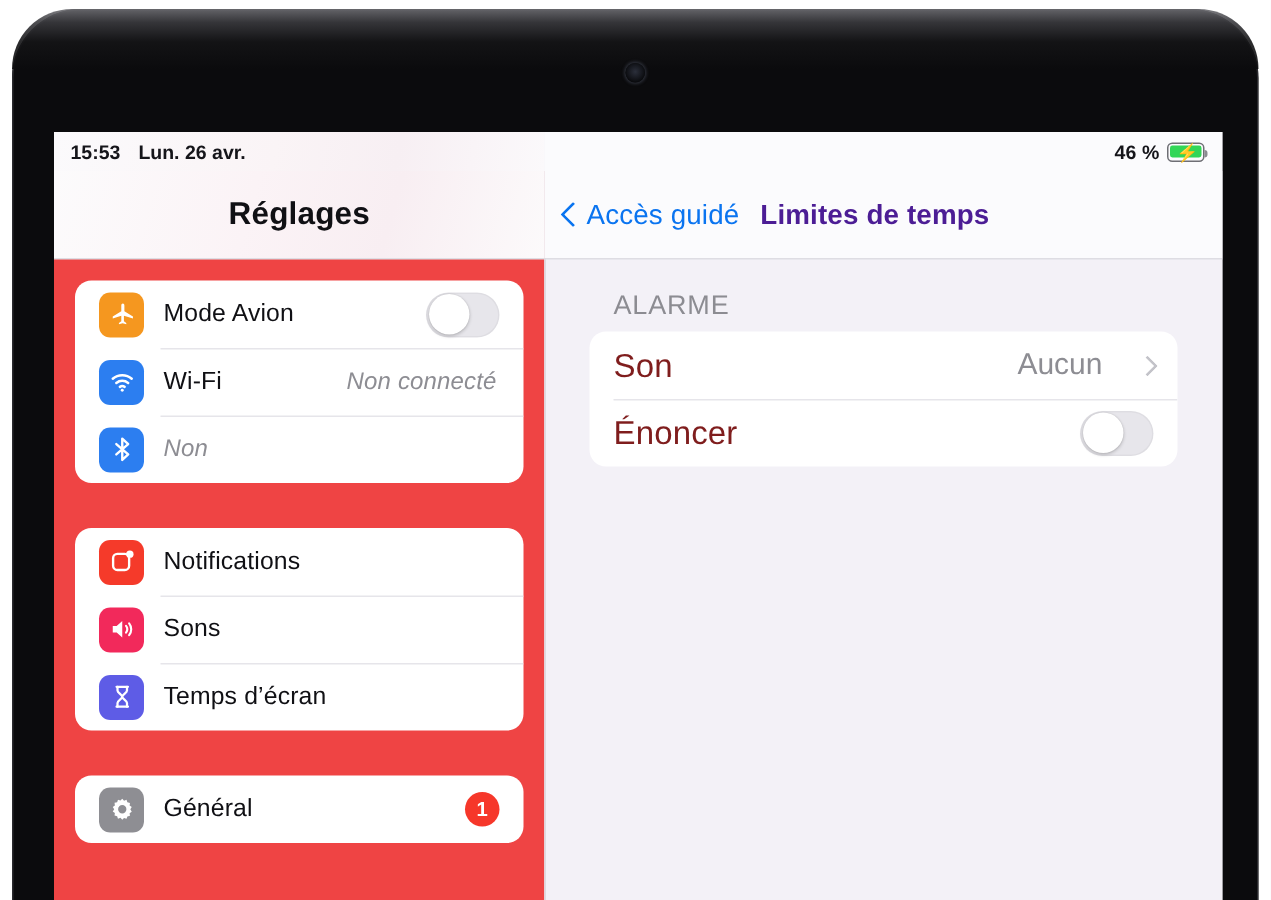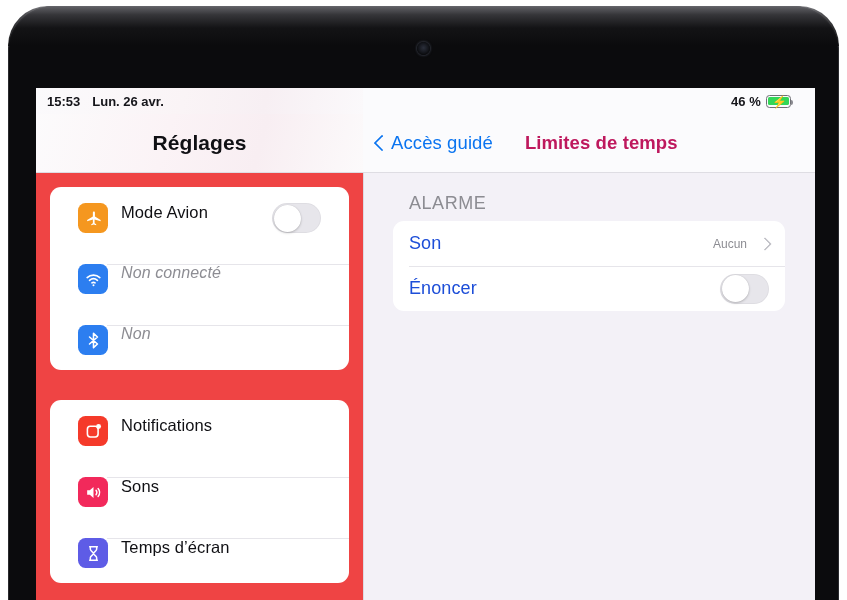--- a/index.html
+++ b/index.html
@@ -46,21 +46,21 @@
     font-size:13px; font-weight:bold; color:#15151a;
     position:relative;
   }
   .sb-left {
     width:327px; height:26px; display:flex; align-items:center;
     padding-left:11px; gap:12px;
     background:linear-gradient(100deg,#fbfafc 0%, #faf4f6 45%, #f7eff3 70%, #fbf9fb 100%);
   }
   .sb-right {
     flex:1; height:26px; display:flex; align-items:center; justify-content:flex-end;
-    padding-right:24px; gap:5px; background:#fbfbfd;
+    padding-right:12px; gap:5px; background:#fbfbfd;
   }
   .batt-pct { font-size:13px; font-weight:bold; letter-spacing:.1px; }
   .batt {
     position:relative; width:25px; height:13px; border-radius:3.5px;
     border:1.4px solid #6f6f75; display:flex; align-items:center; padding:1.3px;
   }
   .batt:after{
     content:""; position:absolute; right:-3.4px; top:4px; width:2px; height:5px;
     border-radius:0 2px 2px 0; background:#8b8b91;
   }
@@ -90,23 +90,22 @@
   }
   .sidebar-title{ font-size:21px; font-weight:bold; color:#101014; letter-spacing:.1px;}
   .sidebar-hairline{ position:relative; height:1px; background:#dedde3; }
   .sidebar-scroll{ position:relative; flex:1; padding:14px 14px 0 14px; overflow:hidden; }
 
   .group{
     background:#ffffff; border-radius:11px; overflow:hidden;
     margin-bottom:30px;
   }
   .row{
-    display:flex; height:45px; padding:0 28px;
+    display:flex; align-items:center; height:45px; padding:0 16px;
     position:relative;
-    margin-top:16px;
   }
   .row + .row:before{
     content:""; position:absolute; left:57px; right:0; top:0; height:1px; background:#e6e5ea;
   }
   .row-icon{
     width:30px; height:30px; border-radius:7.5px; flex:0 0 30px;
     display:flex; align-items:center; justify-content:center; margin-right:13px;
     color:#fff;
   }
   .row-label{ font-size:16.5px; color:#101014; flex:1; letter-spacing:.1px; }
@@ -145,36 +144,36 @@
   }
   .chev-back{
     width:11px; height:19px; position:relative; flex:0 0 11px;
   }
   .chev-back:before{
     content:""; position:absolute; left:1px; top:3px; width:10px; height:10px;
     border-left:2.6px solid #0a74f0; border-bottom:2.6px solid #0a74f0;
     transform:rotate(45deg); border-radius:1px;
   }
   .detail-title{
-    font-size:18.5px; font-weight:bold; color:#be185d; margin-left:26px; letter-spacing:.1px;
+    font-size:18.5px; font-weight:bold; color:#4c1d95; margin-left:8px; letter-spacing:.1px;
   }
   .detail-hairline{ height:1px; background:#dedde3; }
   .detail-body{ flex:1; padding:20px 30px 0 30px; overflow:hidden; }
 
   .section-hdr{
     font-size:18px; color:#8c8c92; letter-spacing:.55px;
     padding:0 16px 7px 16px;
   }
   .card{ background:#fff; border-radius:11px; overflow:hidden; }
   .d-row{ display:flex; align-items:center; height:45px; padding:0 16px; position:relative; }
   .d-row + .d-row:before{
     content:""; position:absolute; left:16px; right:0; top:0; height:1px; background:#e6e5ea;
   }
-  .d-label{ font-size:18px; color:#1d4ed8; flex:1; letter-spacing:.1px; }
-  .d-value{ font-size:12px; color:#8d8d93; margin-right:13px; }
+  .d-label{ font-size:22px; color:#7f1d1d; flex:1; letter-spacing:.1px; }
+  .d-value{ font-size:20px; color:#8d8d93; margin-right:25px; }
   .chev-r{ width:9px; height:15px; position:relative; flex:0 0 9px; }
   .chev-r:before{
     content:""; position:absolute; left:0; top:3px; width:8px; height:8px;
     border-top:2px solid #c3c3c9; border-right:2px solid #c3c3c9;
     transform:rotate(45deg); border-radius:1px;
   }
   .footnote{
     font-size:13.5px; color:#8c8c92; line-height:1.42; padding:8px 16px 0 16px;
   }
 
@@ -229,20 +228,21 @@
             </div>
             <div class="row">
               <span class="row-icon" style="background:#2c7ef0">
                 <svg class="g" viewBox="0 0 24 24" fill="none" stroke="#fff" stroke-width="2.1" stroke-linecap="round">
                     <path d="M4 9.5a12 12 0 0116 0"></path>
                     <path d="M7 13a8 8 0 0110 0"></path>
                     <path d="M10 16.3a3.6 3.6 0 014 0"></path>
                     <circle cx="12" cy="19.2" r="1.25" fill="#fff" stroke="none"></circle>
                   </svg>
               </span>
+              <span class="row-label">Wi-Fi</span>
               <span class="row-value">Non connecté</span>
             </div>
             <div class="row">
               <span class="row-icon" style="background:#2c7ef0">
                 <svg class="g" viewBox="0 0 24 24" fill="none" stroke="#fff" stroke-width="2" stroke-linejoin="round" stroke-linecap="round">
                     <path d="M7 7.6l10 8.8L12 21V3l5 4.6L7 16.4"></path>
                   </svg>
               </span>
               <span class="row-value">Non</span>
             </div>

